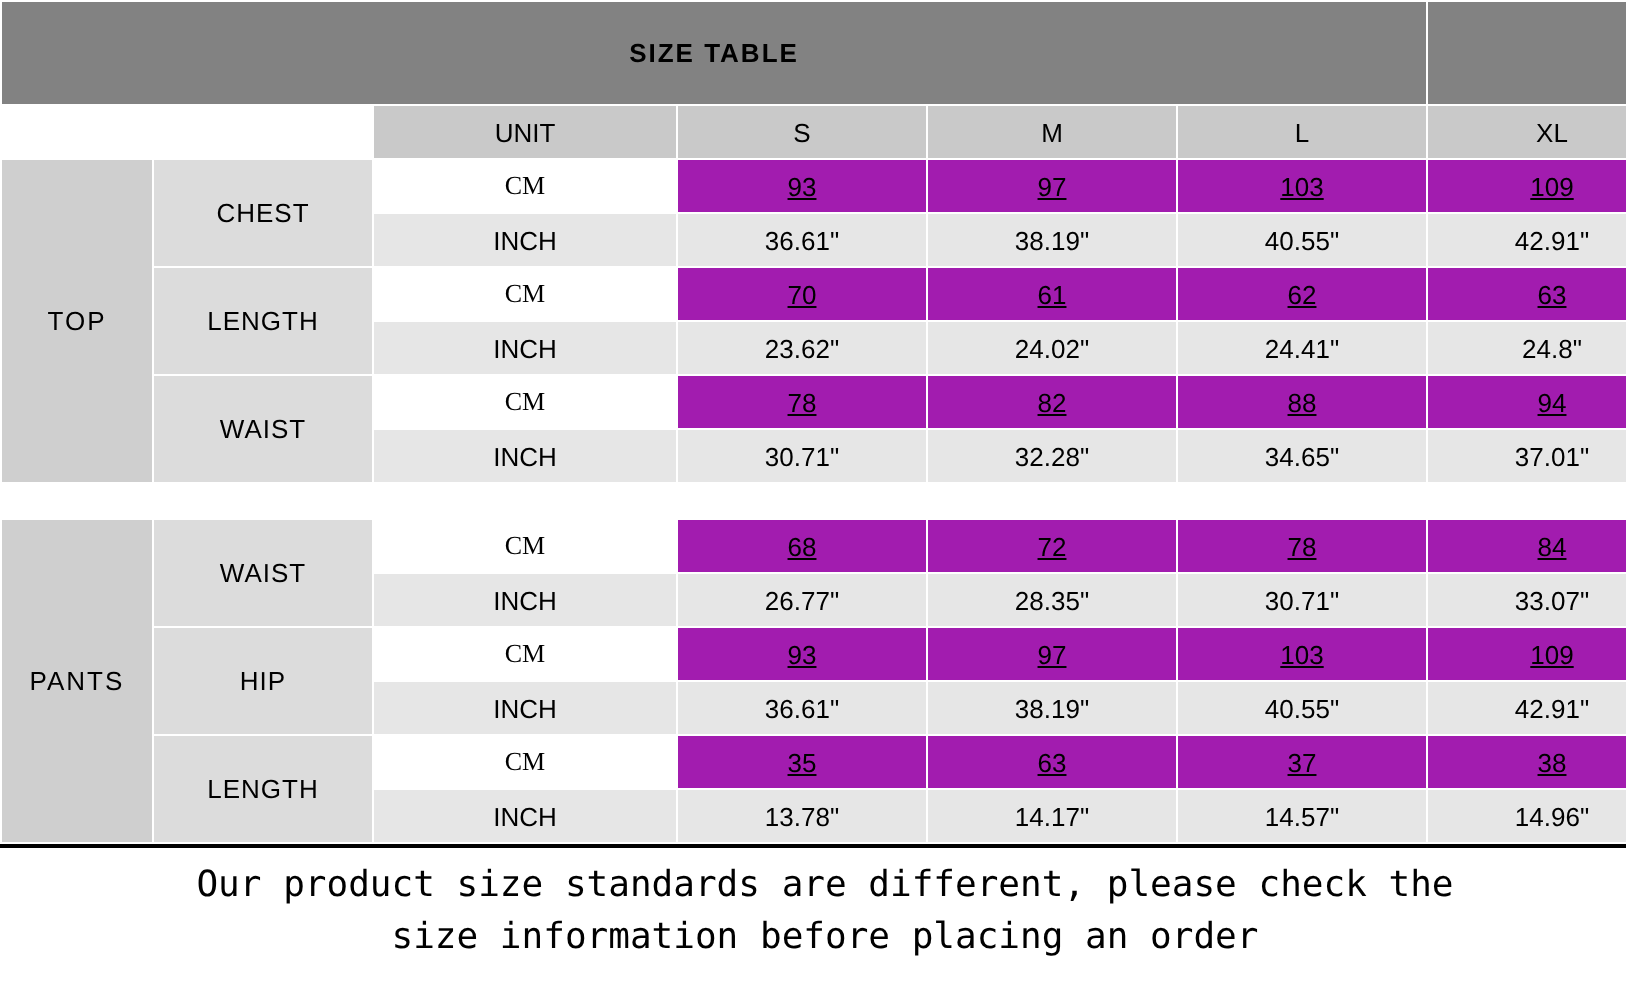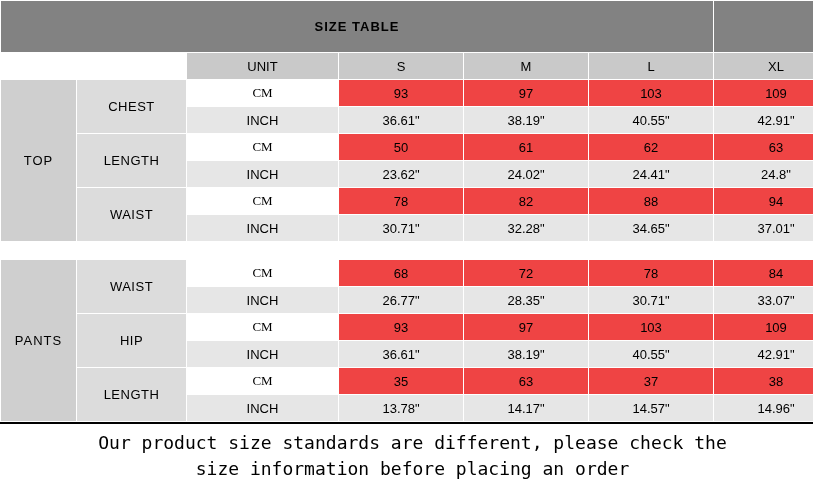--- a/index.html
+++ b/index.html
@@ -77,22 +77,23 @@
   .unit-cell-cm {
     background: #ffffff;
     font-size: 13px;
     font-family: Liberation Serif, serif;
   }
   .unit-cell-inch {
     background: #e6e6e6;
     font-size: 13px;
   }
   .val-cm {
-    background: #ef4444;
-    font-size: 13px;
+    background: #a21caf;
+    font-size: 13px;
+    text-decoration: underline;
   }
   .val-inch {
     background: #e6e6e6;
     font-size: 13px;
   }
   .spacer-row td {
     height: 18px !important;
     background: #ffffff;
     border: 1px solid #ffffff;
   }
@@ -154,21 +155,21 @@
         <td class="unit-cell-inch">INCH</td>
         <td class="val-inch">36.61"</td>
         <td class="val-inch">38.19"</td>
         <td class="val-inch">40.55"</td>
         <td class="val-inch">42.91"</td>
       </tr>
 
       <tr>
         <td class="part-cell" rowspan="2">LENGTH</td>
         <td class="unit-cell-cm">CM</td>
-        <td class="val-cm">50</td>
+        <td class="val-cm">70</td>
         <td class="val-cm">61</td>
         <td class="val-cm">62</td>
         <td class="val-cm">63</td>
       </tr>
       <tr>
         <td class="unit-cell-inch">INCH</td>
         <td class="val-inch">23.62"</td>
         <td class="val-inch">24.02"</td>
         <td class="val-inch">24.41"</td>
         <td class="val-inch">24.8"</td>

